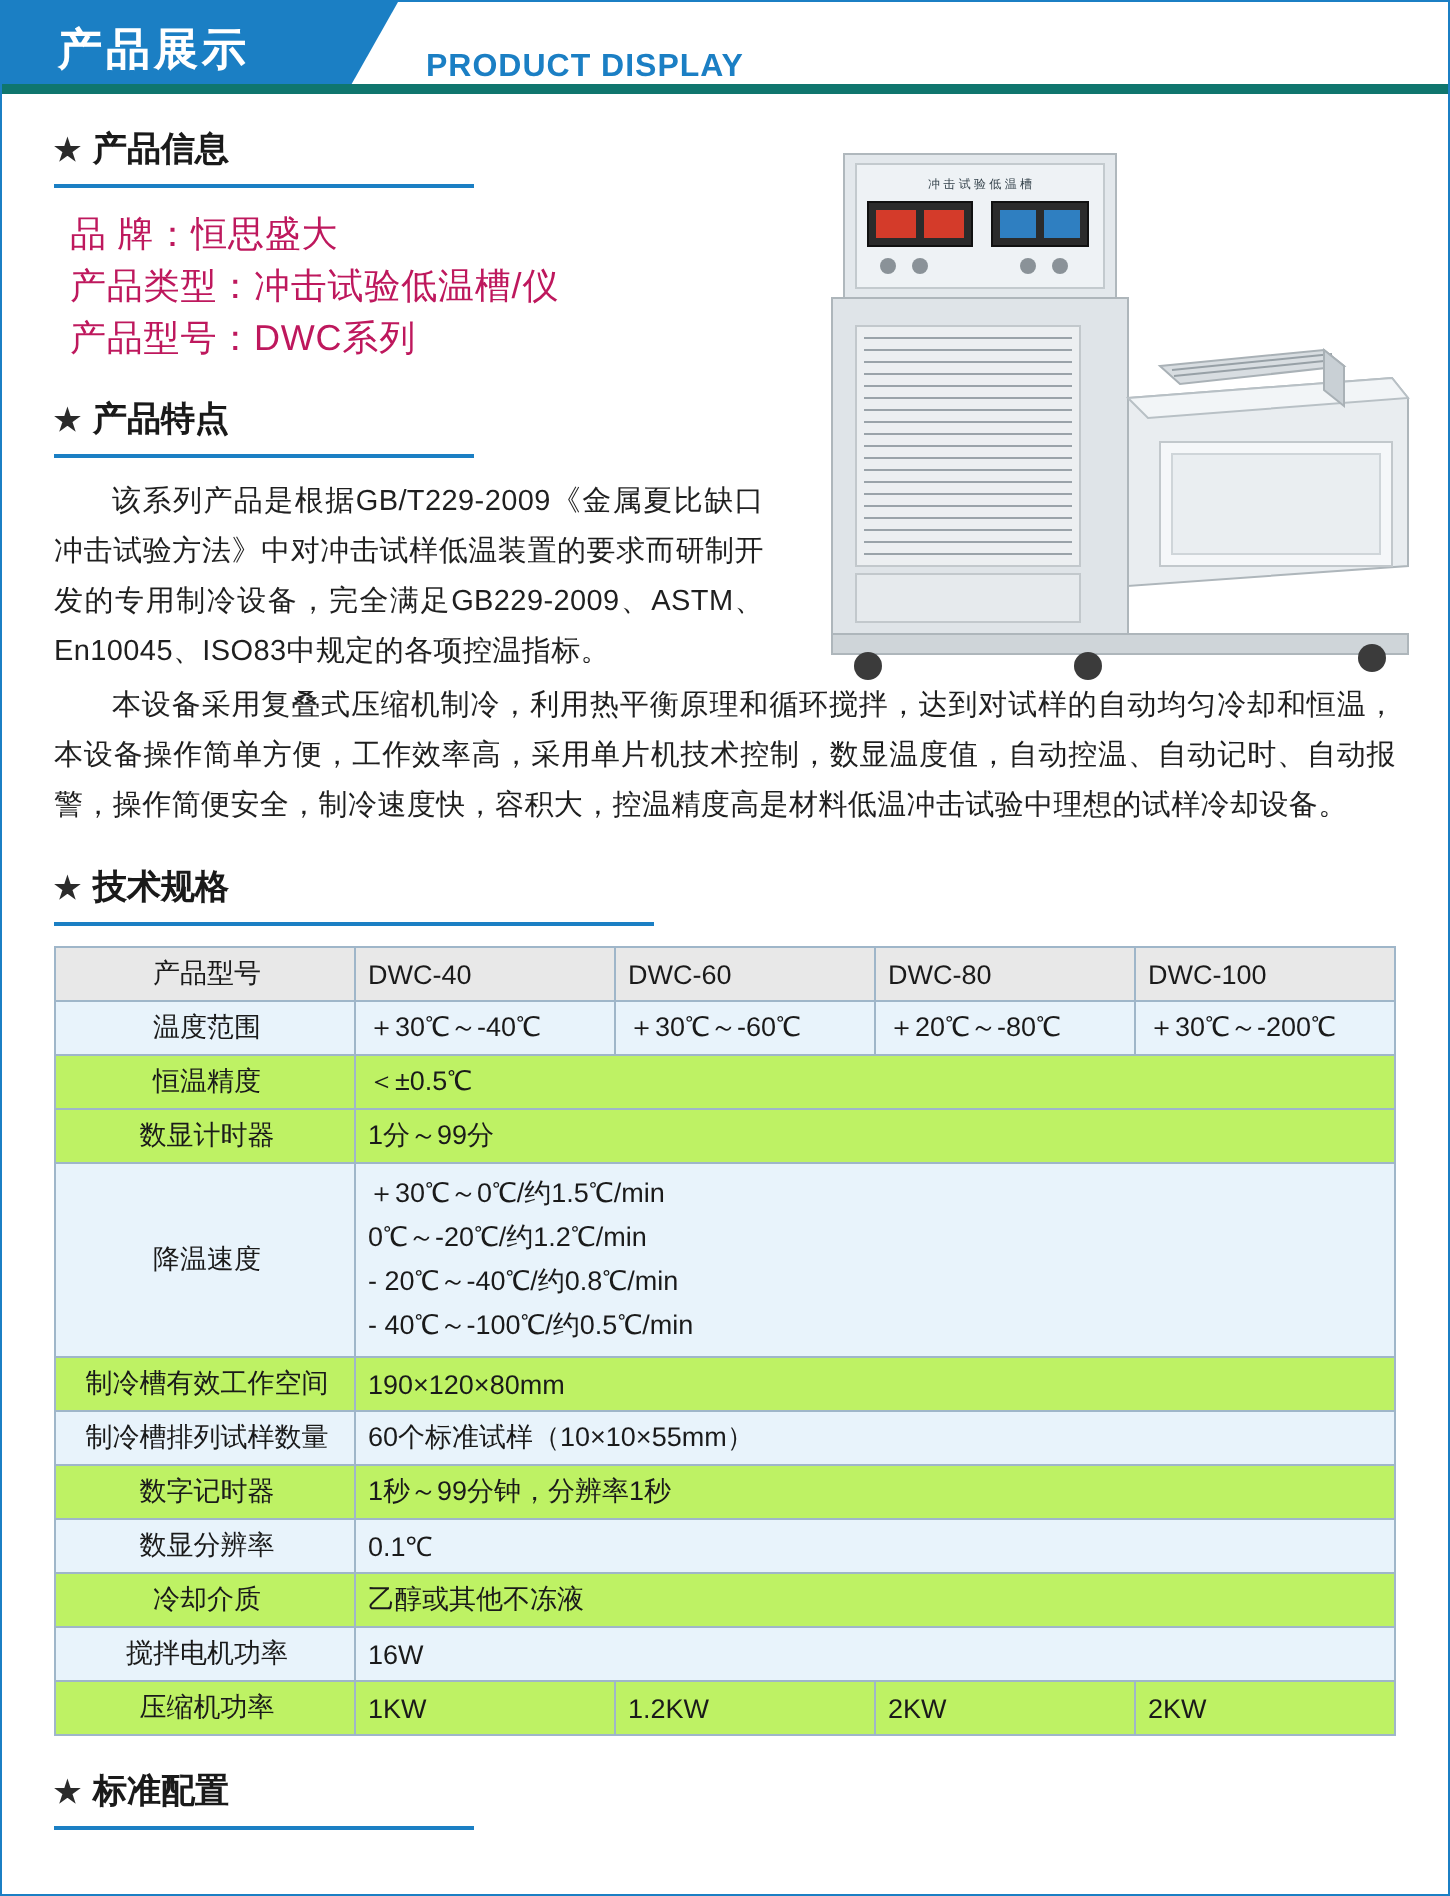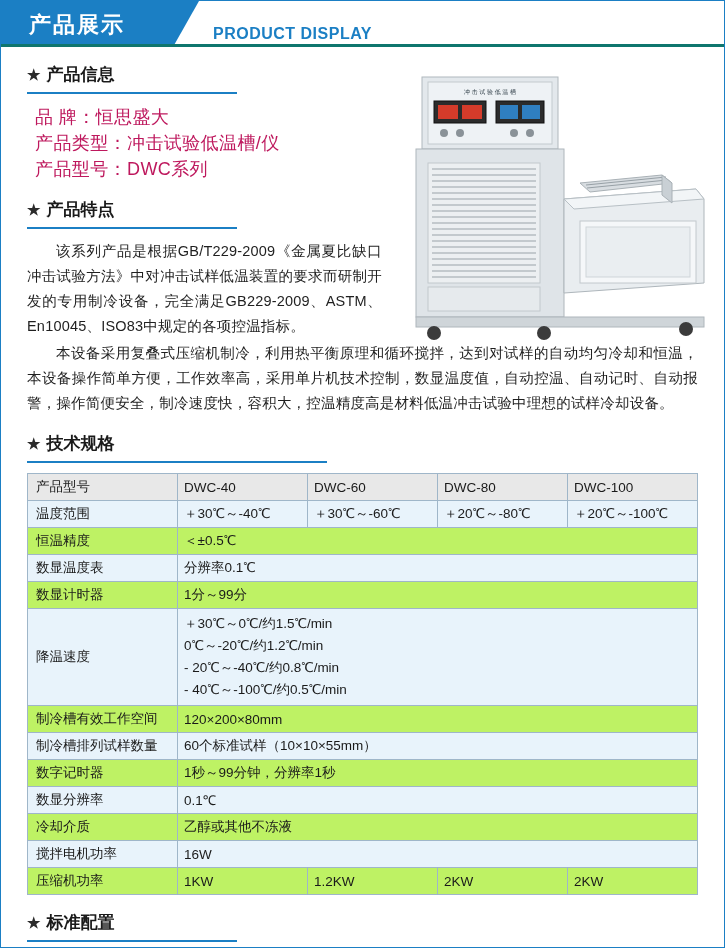--- a/index.html
+++ b/index.html
@@ -18,21 +18,21 @@
     height: 948px;
     border: 1px solid #1b7fc4;
     position: relative;
     background: #fff;
   }
   
   .header {
     height: 46px;
     position: relative;
     background: #ffffff;
-    border-bottom: 3px solid #0f766e;
+    border-bottom: 5px solid #0f766e;
     overflow: hidden;
   }
   .header-blue {
     position: absolute;
     left: 0; top: 0;
     width: 172px; height: 46px;
     background: #1b7fc4;
   }
   .header-blue-tail {
     position: absolute;
@@ -112,21 +112,21 @@
     table-layout: fixed;
   }
   table.spec td {
     border: 1px solid #9fb6c9;
     padding: 4px 6px;
     text-align: left;
     color: #1a1a1a;
     height: 21px;
   }
   table.spec td.label {
-    text-align: left;
+    text-align: center;
     padding-left: 8px;
   }
   tr.odd td { background: #e8f3fb; }
   tr.even td { background: #bef264; }
   tr.head td { background: #e8e8e8; font-weight: normal; }
   td.rate-cell { line-height: 22px; padding: 6px 0; }
   td.rate-cell div { white-space: nowrap; }
 </style>
 </head>
 <body>
@@ -250,51 +250,47 @@
           <td>DWC-60</td>
           <td>DWC-80</td>
           <td>DWC-100</td>
         </tr>
 
         <tr class="odd">
           <td class="label">温度范围</td>
           <td>＋30℃～-40℃</td>
           <td>＋30℃～-60℃</td>
           <td>＋20℃～-80℃</td>
-          <td>＋20℃～-100℃</td>
+          <td>＋30℃～-200℃</td>
         </tr>
 
         <tr class="even">
           <td class="label">恒温精度</td>
           <td colspan="4">＜±0.5℃</td>
         </tr>
 
-        <tr class="odd">
-          <td class="label">数显温度表</td>
-          <td colspan="4">分辨率0.1℃</td>
-        </tr>
 
         <tr class="even">
           <td class="label">数显计时器</td>
           <td colspan="4">1分～99分</td>
         </tr>
 
         <tr class="odd">
           <td class="label">降温速度</td>
           <td colspan="4" class="rate-cell">
             <div>＋30℃～0℃/约1.5℃/min</div>
             <div>0℃～-20℃/约1.2℃/min</div>
             <div>- 20℃～-40℃/约0.8℃/min</div>
             <div>- 40℃～-100℃/约0.5℃/min</div>
           </td>
         </tr>
 
         <tr class="even">
           <td class="label">制冷槽有效工作空间</td>
-          <td colspan="4">120×200×80mm</td>
+          <td colspan="4">190×120×80mm</td>
         </tr>
 
         <tr class="odd">
           <td class="label">制冷槽排列试样数量</td>
           <td colspan="4">60个标准试样（10×10×55mm）</td>
         </tr>
 
         <tr class="even">
           <td class="label">数字记时器</td>
           <td colspan="4">1秒～99分钟，分辨率1秒</td>

